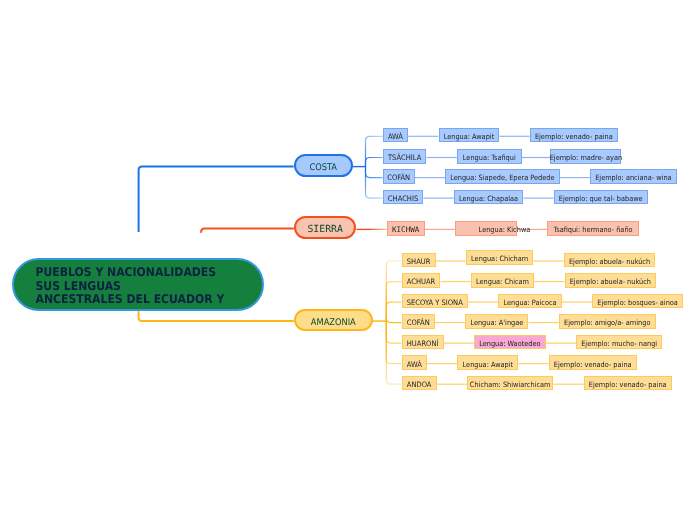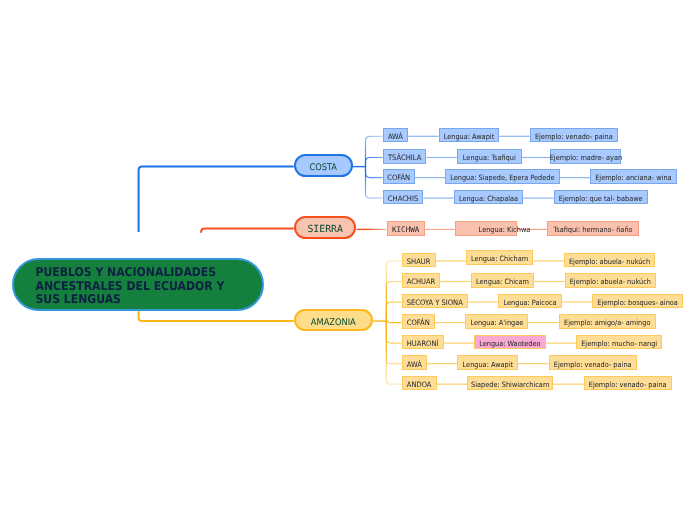--- a/index.html
+++ b/index.html
@@ -117,22 +117,22 @@
       <path d="M 386.3 321.05000000000007 V 379.68 Q 386.3 384.18 390.8 384.18 H 401.6" fill="none" stroke="url(#wg11)" stroke-width="1.2" stroke-linecap="butt" stroke-linejoin="round"></path>
       <path d="M 436.70000000000005 384.18 H 467.00000000000006" fill="none" stroke="#fcd06a" stroke-width="1.2" stroke-linecap="butt" stroke-linejoin="round"></path>
       <path d="M 553.3000000000001 384.18 H 583.6" fill="none" stroke="#fcd06a" stroke-width="1.2" stroke-linecap="butt" stroke-linejoin="round"></path>
       <path d="M 138.6 232 V 170.1 Q 138.6 166.6 142.1 166.6 H 293.7" fill="none" stroke="#1a73e8" stroke-width="2" stroke-linecap="butt" stroke-linejoin="round"></path>
       <path d="M 201.1 232 V 232.1 Q 201.1 228.6 204.6 228.6 H 293.8" fill="none" stroke="#f4511e" stroke-width="2" stroke-linecap="butt" stroke-linejoin="round"></path>
       <path d="M 138.6 285 V 317.55000000000007 Q 138.6 321.05000000000007 142.1 321.05000000000007 H 293.7" fill="none" stroke="#fbb714" stroke-width="2" stroke-linecap="butt" stroke-linejoin="round"></path>
     </svg>
   <div id="root-node" class="node" style="left: 12px; top: 232px; width: 252px; height: 53px; background: #15803d; border-color: rgb(52, 152, 219); margin-top: 26px;">
     <div id="root-label" style="color: rgb(13, 33, 67);">
         <div>PUEBLOS Y NACIONALIDADES</div>
+        <div>SUS LENGUAS</div>
         <div>ANCESTRALES DEL ECUADOR Y</div>
-        <div>SUS LENGUAS</div>
       </div>
   </div>
   <div id="nodes">
       <div class="node branch-node" style="left: 293.7px; top: 154.3px; width: 59px; height: 22.4px; background: rgb(166, 202, 255); border-color: rgb(31, 115, 229); color: rgb(11, 74, 48);">
         <span>COSTA</span>
       </div>
       <div class="node leaf pueblo" style="left: 382.7px; top: 127.9px; width: 25.5px; height: 14.6px; background: rgb(169, 202, 255); border-color: rgb(121, 167, 238);">
         <span>AWÀ</span>
       </div>
       <div class="node leaf" style="left: 438.5px; top: 127.9px; width: 60.9px; height: 14.6px; background: rgb(169, 202, 255); border-color: rgb(121, 167, 238);">
@@ -234,19 +234,19 @@
       <div class="node leaf" style="left: 457.4px; top: 355.25px; width: 60.9px; height: 14.6px; background: rgb(254, 221, 150); border-color: rgb(253, 203, 92);">
         <span>Lengua: Awapit</span>
       </div>
       <div class="node leaf" style="left: 548.6px; top: 355.25px; width: 88.2px; height: 14.6px; background: rgb(254, 221, 150); border-color: rgb(253, 203, 92);">
         <span>Ejemplo: venado- paina</span>
       </div>
       <div class="node leaf pueblo" style="left: 401.6px; top: 375.78px; width: 35.1px; height: 14.6px; background: rgb(254, 221, 150); border-color: rgb(253, 203, 92);">
         <span>ANDOA</span>
       </div>
       <div class="node leaf" style="left: 467px; top: 375.78px; width: 86.3px; height: 14.6px; background: rgb(254, 221, 150); border-color: rgb(253, 203, 92);">
-        <span>Siapede: Shiwiarchicam</span>
+        <span>Chicham: Shiwiarchicam</span>
       </div>
       <div class="node leaf" style="left: 583.6px; top: 375.78px; width: 88.2px; height: 14.6px; background: rgb(254, 221, 150); border-color: rgb(253, 203, 92);">
         <span>Ejemplo: venado- paina</span>
       </div>
     </div>
 </div>
 
 </body></html>

